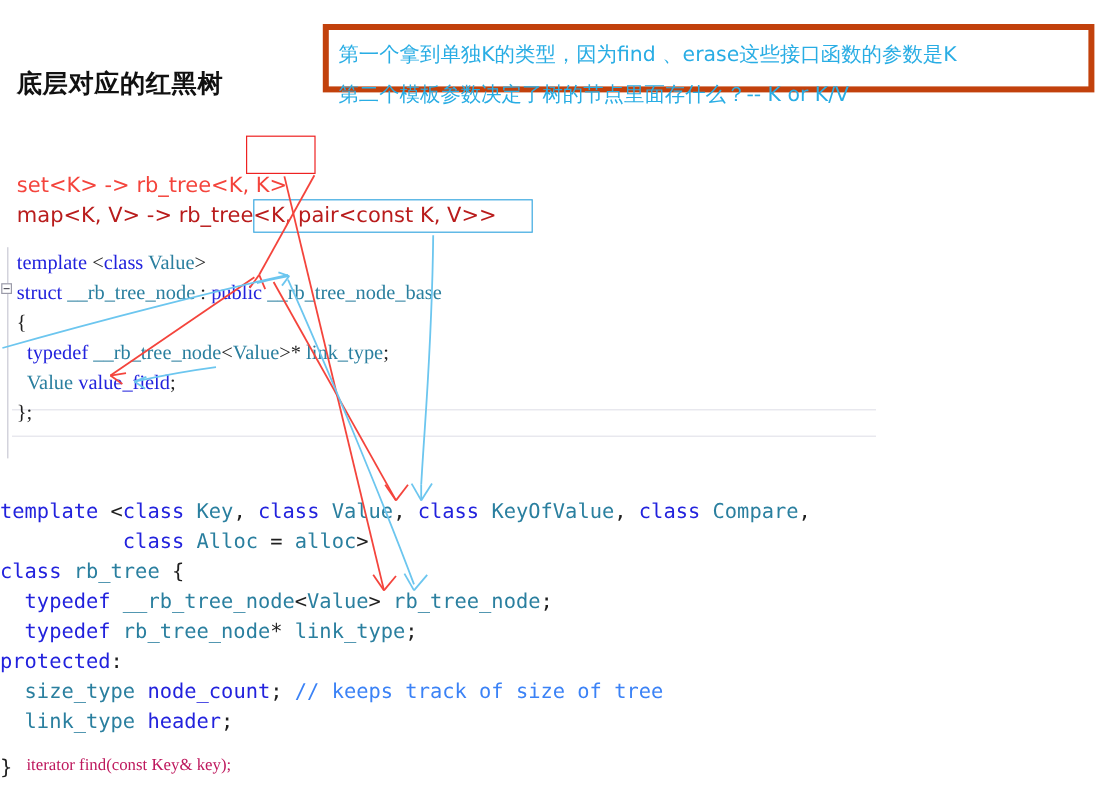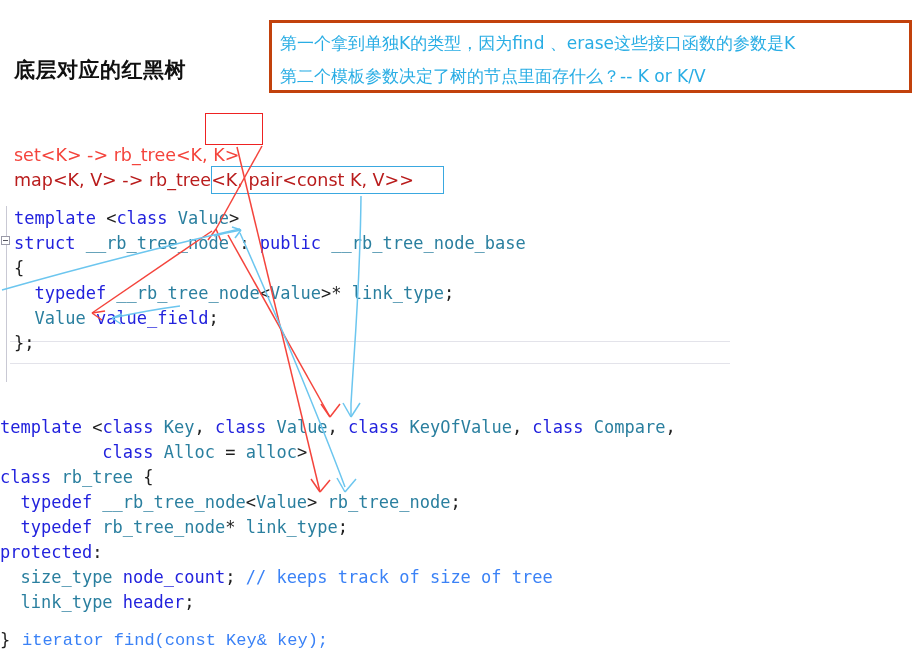--- a/index.html
+++ b/index.html
@@ -13,22 +13,22 @@
   #root{position:absolute;left:0;top:0;width:920px;height:655px;}
 
   
   .title{
     position:absolute;left:14px;top:56px;
     font-size:21px;font-weight:bold;color:#111111;
     letter-spacing:0.5px;
     font-family:"DejaVu Sans","Liberation Sans",sans-serif;
   }
   .note-box{
-    position:absolute;left:269px;top:20px;width:643px;height:73px;
-    border:3px solid #c2410c;
+    position:absolute;left:269px;top:20px;width:643px;height:57px;
+    border:5px solid #c2410c;
     box-sizing:border-box;
     background:#ffffff;
   }
   .note-line{
     position:absolute;left:8px;
     color:#29ade4;
     font-size:17px;
     white-space:nowrap;
     font-family:"DejaVu Sans","Liberation Sans",sans-serif;
   }
@@ -54,21 +54,21 @@
 
   
   .code{
     position:absolute;left:0;
     font-family:"DejaVu Sans Mono","Liberation Mono",monospace;
     font-size:17px;
     line-height:25px;
     white-space:pre;
     color:#1f1f1f;
   }
-  .code-a{top:206px;left:14px;}
+  .code-a{top:206px;left:14px;font-family:Liberation Serif, serif;}
   .code-b{top:415px;left:0px;}
 
   .kw{color:#2222dd;}
   .ty{color:#2a7f9f;}
   .cm{color:#3b82f6;}
   .pl{color:#1f1f1f;}
 
   
   .gutter{
     position:absolute;left:6px;top:206px;width:1px;height:176px;
@@ -88,22 +88,22 @@
   .rule2{top:363px;}
 
   
   .last-brace{
     position:absolute;left:0px;top:630px;
     font-family:"DejaVu Sans Mono","Liberation Mono",monospace;
     font-size:17px;color:#1f1f1f;
   }
   .last-red{
     position:absolute;left:22px;top:631px;
-    font-family:Liberation Mono, monospace;
-    font-size:17px;color:#3b82f6;white-space:nowrap;
+    font-family:Liberation Serif, serif;
+    font-size:14px;color:#be185d;white-space:nowrap;
   }
 
   svg.ann{position:absolute;left:0;top:0;width:920px;height:655px;pointer-events:none;}
 </style>
 </head>
 <body>
 
 <div id="root">
 
   <div class="title">底层对应的红黑树</div>

